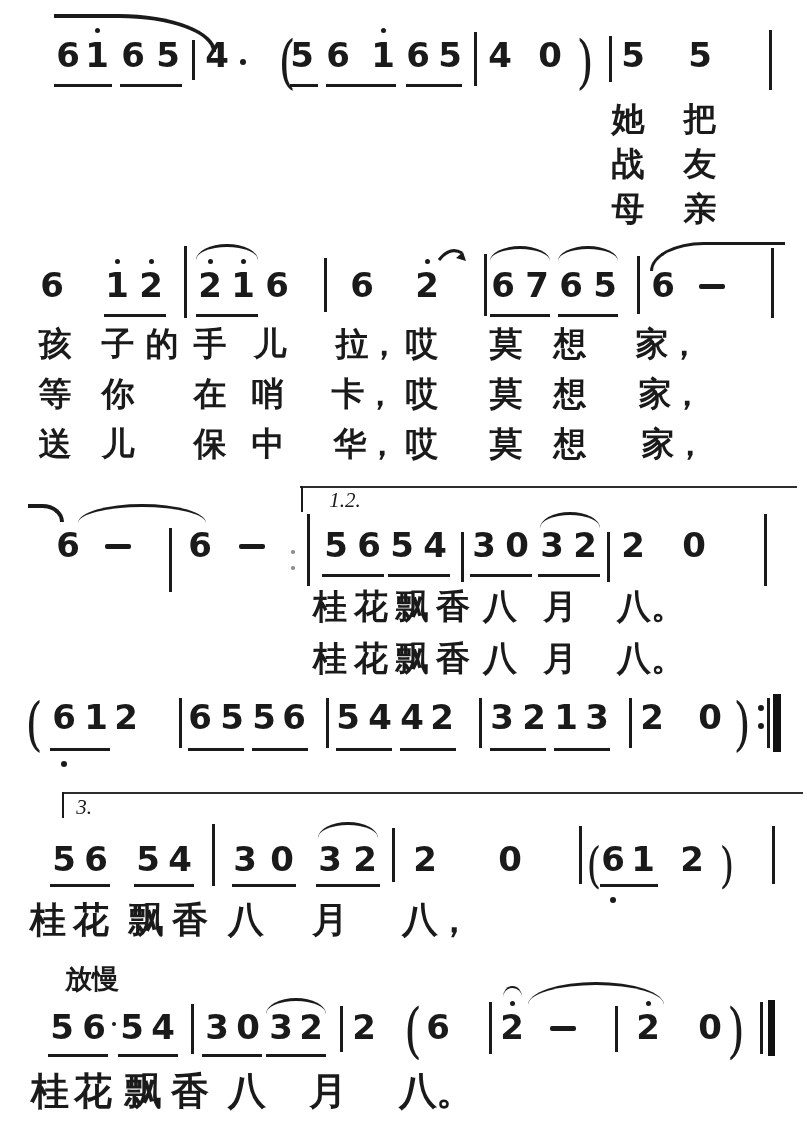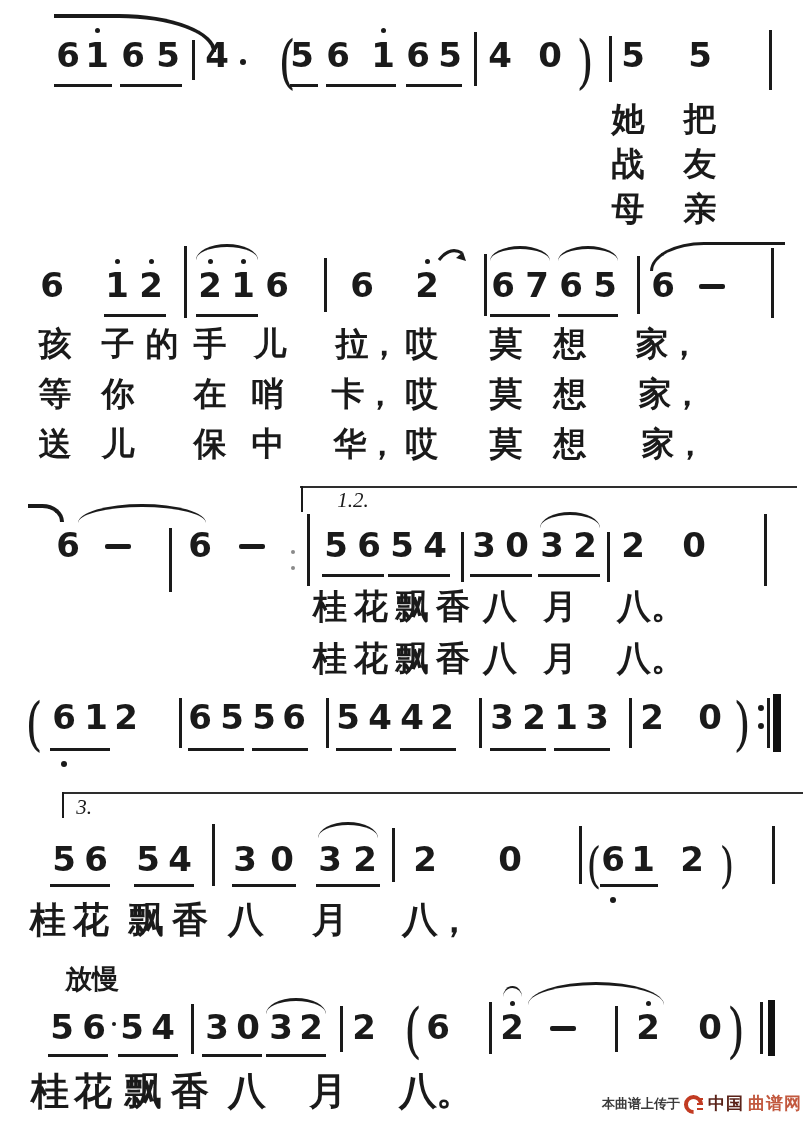--- a/index.html
+++ b/index.html
@@ -29,29 +29,20 @@
               border-right-color:transparent;border-radius:50%;transform:rotate(45deg);}
   .wm-logo .e{position:absolute;left:13px;top:4px;width:6px;height:2px;background:#c23b22;
               box-shadow:0 5px 0 #c23b22,0 10px 0 #c23b22;}
   .wm-dark{font-family:"Liberation Sans","DejaVu Sans",sans-serif;font-size:17px;font-weight:800;color:#5a2218;letter-spacing:1px;}
   .wm-light{font-family:"Liberation Sans","DejaVu Sans",sans-serif;font-size:17px;font-weight:800;color:#c2593f;letter-spacing:1px;}
 </style>
 </head>
 <body>
 
 <div id="canvas">
-  <div class="watermark">
-    <span class="wm-prefix">本曲谱上传于</span>
-    <span class="wm-logo">
-        <span class="c"></span>
-        <span class="e"></span>
-      </span>
-    <span class="wm-dark">中国</span>
-    <span class="wm-light">曲谱网</span>
-  </div>
 <div class="it hook-r" style="left: 54px; top: 14px; width: 158px; height: 34px;"></div>
     <div class="it note" style="left: 68px; top: 38px; font-size: 34px;">6</div>
     <div class="it note" style="left: 97px; top: 38px; font-size: 34px;">1</div>
     <div class="it note" style="left: 133px; top: 38px; font-size: 34px;">6</div>
     <div class="it note" style="left: 168px; top: 38px; font-size: 34px;">5</div>
     <div class="it dot" style="left: 94.5px; top: 27.5px; width: 5px; height: 5px;"></div>
     <div class="it bar" style="left: 191.5px; top: 40px; width: 3px; height: 40px;"></div>
     <div class="it note" style="left: 217px; top: 38px; font-size: 34px;">4</div>
     <div class="it dot" style="left: 240px; top: 59px; width: 6px; height: 6px;"></div>
     <div class="it paren" style="left: 287px; top: 34px; font-size: 44px; transform: translateX(-50%) scaleY(1.3);">(</div>
@@ -154,21 +145,21 @@
     <div class="it note" style="left: 68px; top: 528px; font-size: 34px;">6</div>
     <div class="it arc" style="left: 78px; top: 504px; width: 128px; height: 16px;"></div>
     <div class="it dash" style="left: 105px; top: 544px; width: 26px; height: 5px;"></div>
     <div class="it bar" style="left: 168.5px; top: 528px; width: 3px; height: 64px;"></div>
     <div class="it note" style="left: 200px; top: 528px; font-size: 34px;">6</div>
     <div class="it dash" style="left: 239px; top: 544px; width: 26px; height: 5px;"></div>
     <div class="it dot" style="left: 291px; top: 550px; width: 4px; height: 4px; background: rgb(138, 138, 138);"></div>
     <div class="it dot" style="left: 291px; top: 566px; width: 4px; height: 4px; background: rgb(138, 138, 138);"></div>
     <div class="it hl" style="left: 300px; top: 486px; width: 497px; height: 2px;"></div>
     <div class="it bar" style="left: 301px; top: 486px; width: 2px; height: 26px;"></div>
-    <div class="it txt it2" style="left: 345px; top: 490px; font-size: 21px; margin-left: 8px;">1.2.</div>
+    <div class="it txt it2" style="left: 345px; top: 490px; font-size: 21px;">1.2.</div>
     <div class="it bar" style="left: 306.5px; top: 514px; width: 3px; height: 72px;"></div>
     <div class="it note" style="left: 336px; top: 528px; font-size: 34px;">5</div>
     <div class="it note" style="left: 369px; top: 528px; font-size: 34px;">6</div>
     <div class="it note" style="left: 402px; top: 528px; font-size: 34px;">5</div>
     <div class="it note" style="left: 435px; top: 528px; font-size: 34px;">4</div>
     <div class="it bar" style="left: 460.5px; top: 532px; width: 3px; height: 50px;"></div>
     <div class="it note" style="left: 484px; top: 528px; font-size: 34px;">3</div>
     <div class="it note" style="left: 517px; top: 528px; font-size: 34px;">0</div>
     <div class="it note" style="left: 552px; top: 528px; font-size: 34px;">3</div>
     <div class="it note" style="left: 585px; top: 528px; font-size: 34px;">2</div>

